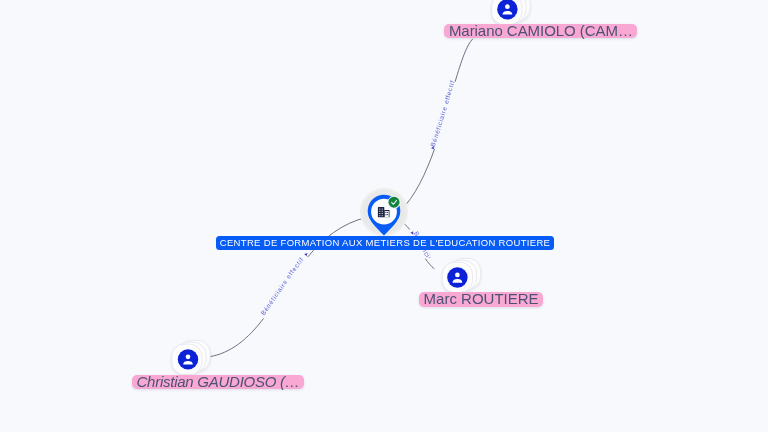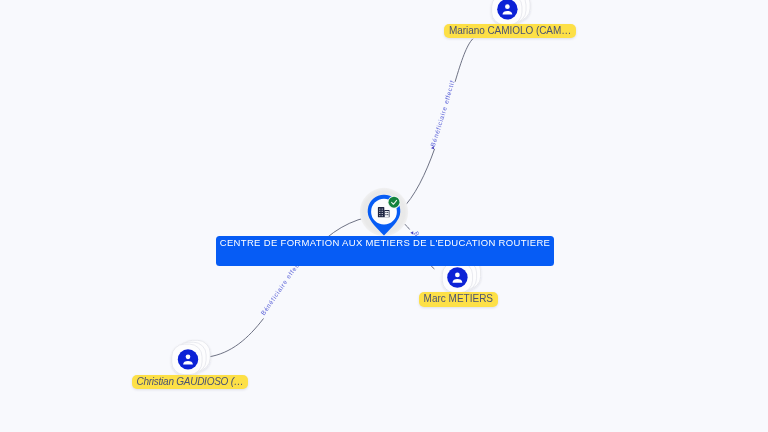--- a/index.html
+++ b/index.html
@@ -2,26 +2,26 @@
 <html><head>
 <meta charset="utf-8">
 <style>
   html,body{margin:0;padding:0;}
   body{width:768px;height:432px;overflow:hidden;background:#f8f9fd;
        font-family:"Liberation Sans",sans-serif;-webkit-font-smoothing:antialiased;}
   #stage{position:relative;width:768px;height:432px;}
   svg.graph{position:absolute;left:0;top:0;width:768px;height:432px;overflow:visible;}
   .edge{fill:none;stroke:#555a6e;stroke-width:0.85;}
   .edge-label{font-size:6.4px;letter-spacing:0.72px;fill:#5d64d8;font-family:"Liberation Sans",sans-serif;}
-  .node-label{position:absolute;background:#fde047;border-radius:5px;
-      font-size:10px;color:#4b5273;white-space:nowrap;height:14.5px;line-height:14.5px;
+  .node-label{position:absolute;background:#f9a8d4;border-radius:5px;
+      font-size:15px;color:#4b5273;white-space:nowrap;height:14.5px;line-height:14.5px;
       padding:0 4.6px;box-shadow:0 1px 2.5px rgba(40,50,90,.13);}
   .main-label{position:absolute;background:#065cf5;border-radius:3.5px;color:#fff;
       font-size:9.5px;letter-spacing:0.32px;padding:0 4.1px;white-space:nowrap;
-      height:30px;line-height:14px;}
+      height:14px;line-height:14px;}
 </style>
 </head>
 <body>
 
 <div id="stage">
   <svg class="graph" viewBox="0 0 768 432">
     <defs>
       <filter id="pinshadow" x="-50%" y="-50%" width="200%" height="200%">
         <feDropShadow dx="0" dy="1" stdDeviation="1.2" flood-color="#223" flood-opacity="0.25"></feDropShadow>
       </filter>
@@ -128,14 +128,14 @@
       <circle cx="188" cy="359.4" r="10.2" fill="#0c22d6"></circle>
       <g fill="#fff" transform="translate(188,359.4)">
         <circle cx="0" cy="-2.6" r="2.35"></circle>
         <path d="M -4.9 5.15 C -4.9 2.6 -2.7 1.6 0 1.6 C 2.7 1.6 4.9 2.6 4.9 5.15 Z"></path>
       </g>
     </g>
   </svg>
   <div class="main-label" style="left:215.7px;top:236.4px;">CENTRE DE FORMATION AUX METIERS DE L'EDUCATION ROUTIERE</div>
 </div>
   <div class="node-label" style="left:444.3px;top:23.8px;letter-spacing:-0.05px;">Mariano CAMIOLO (CAM…</div>
-  <div class="node-label" style="left:419px;top:292.3px;">Marc METIERS</div>
+  <div class="node-label" style="left:419px;top:292.3px;">Marc ROUTIERE</div>
   <div class="node-label" style="left:131.9px;top:374.9px;letter-spacing:-0.25px;font-style:italic;">Christian GAUDIOSO (…</div>
 
 </body></html>

